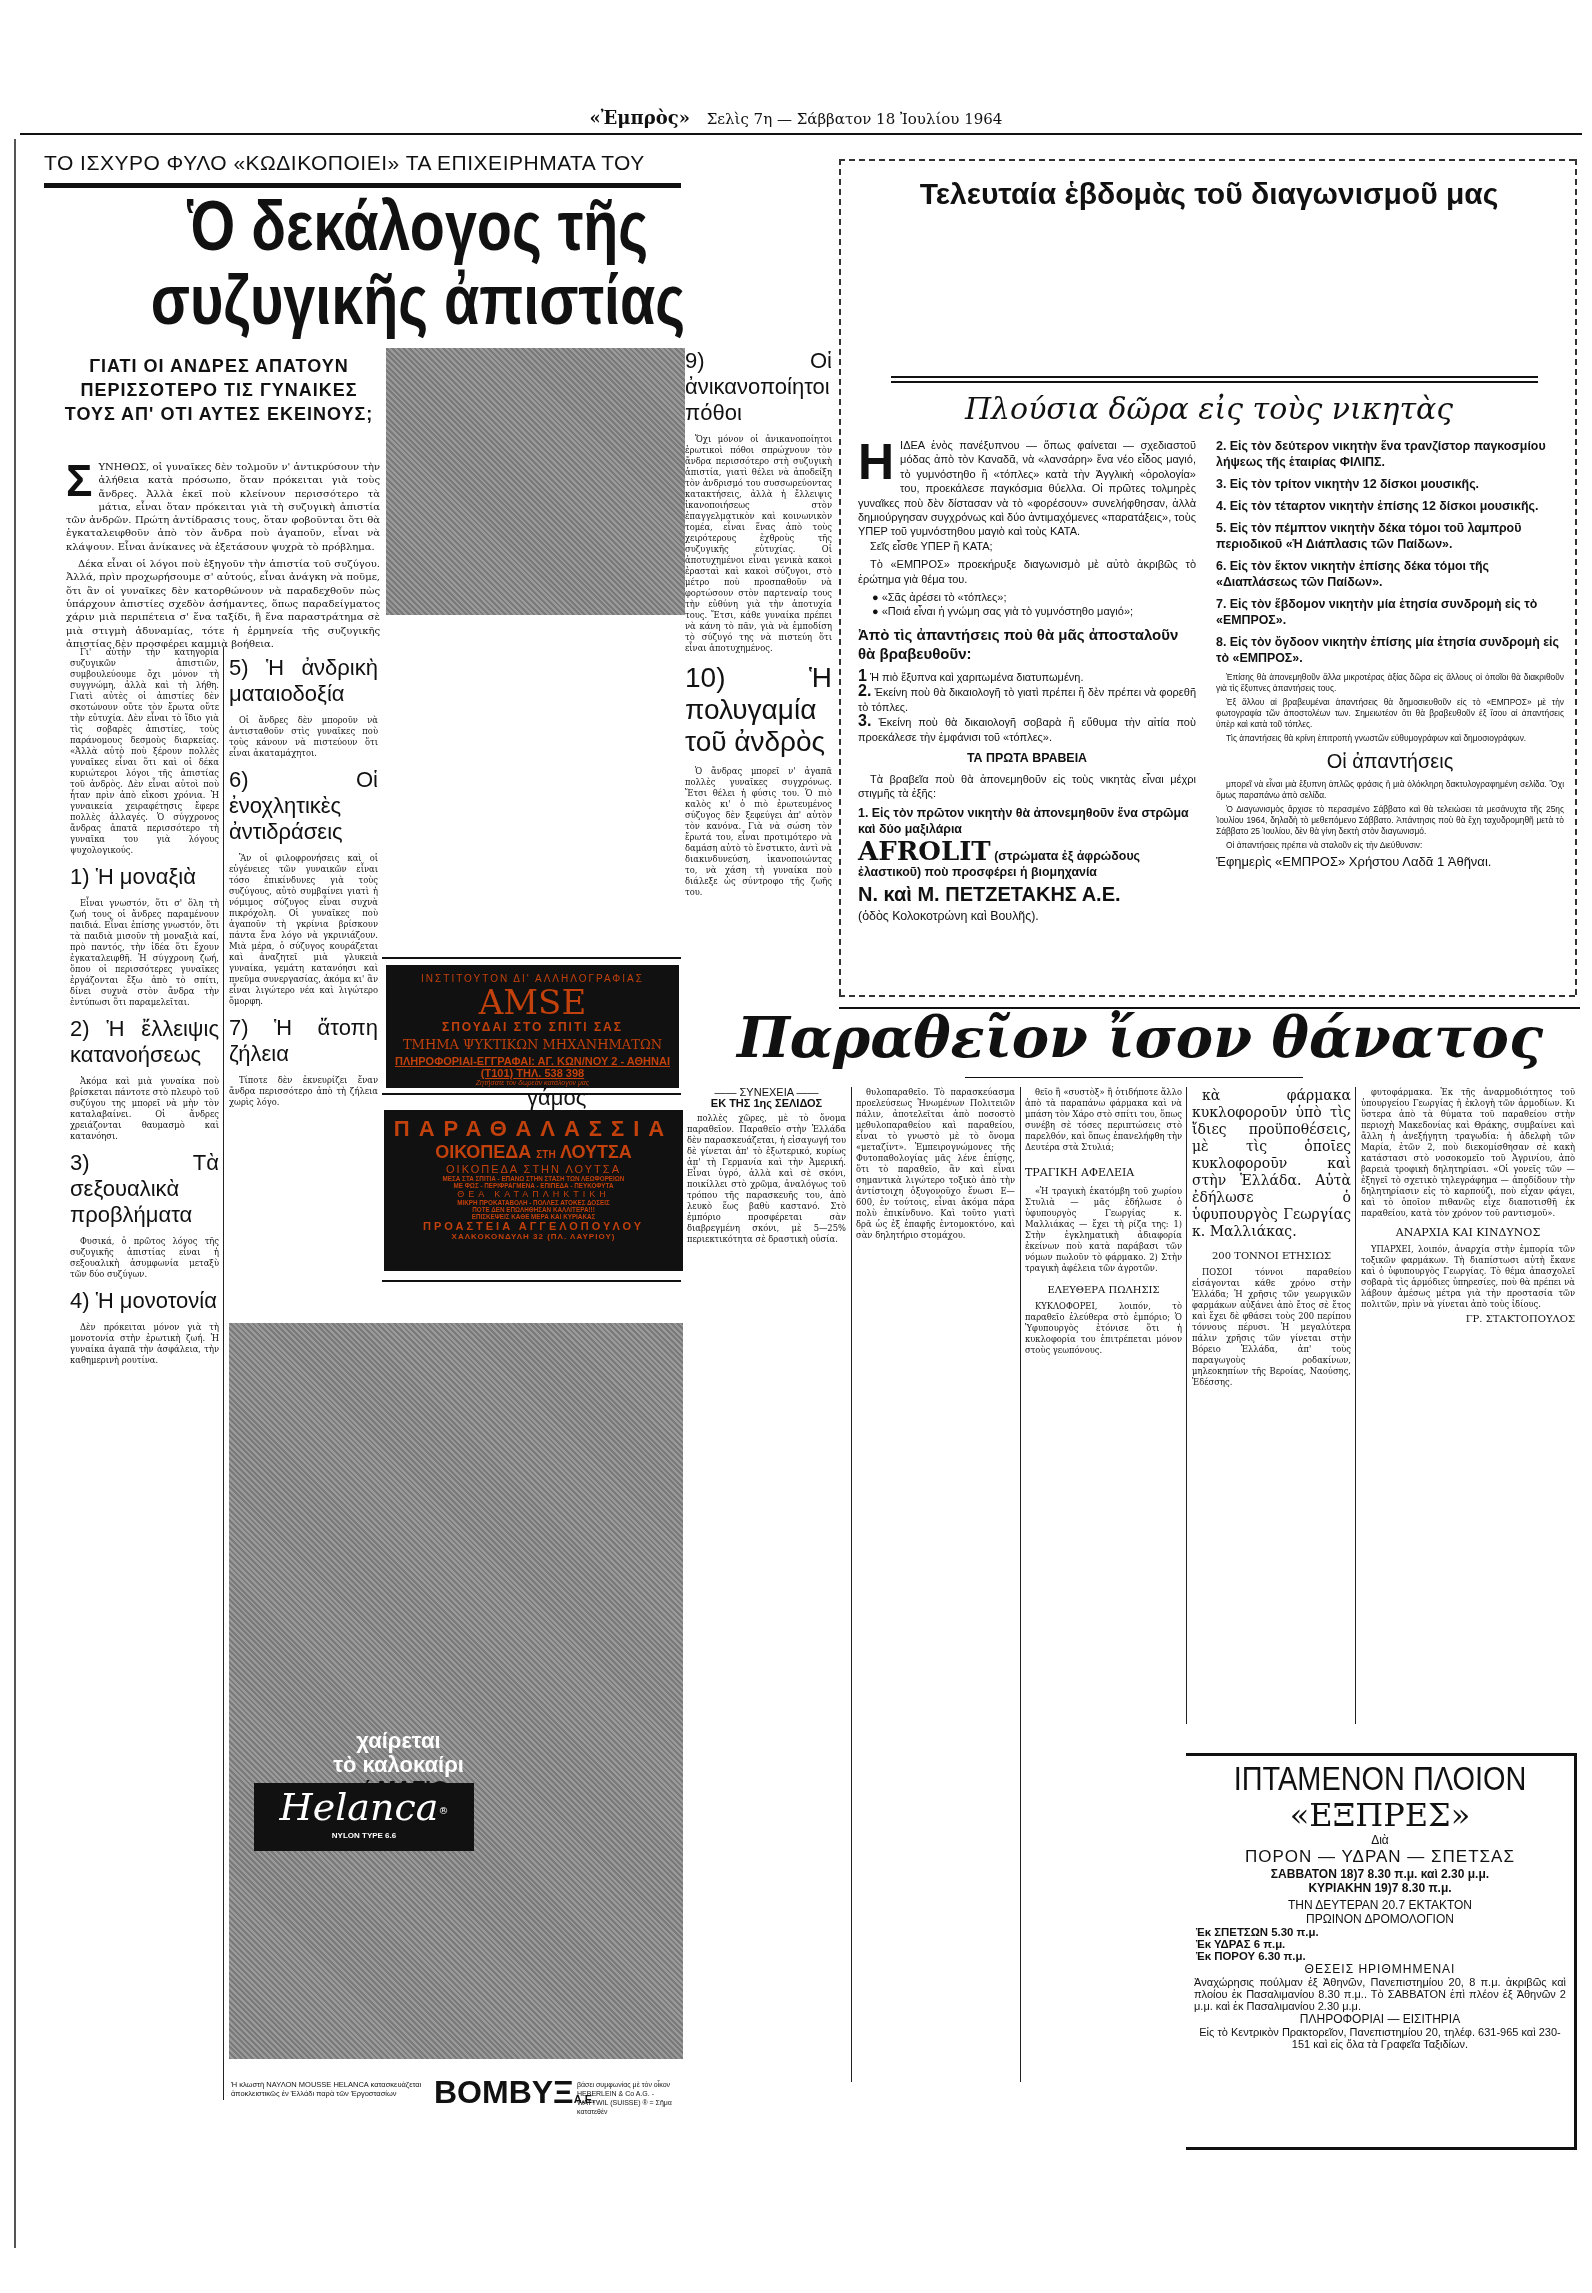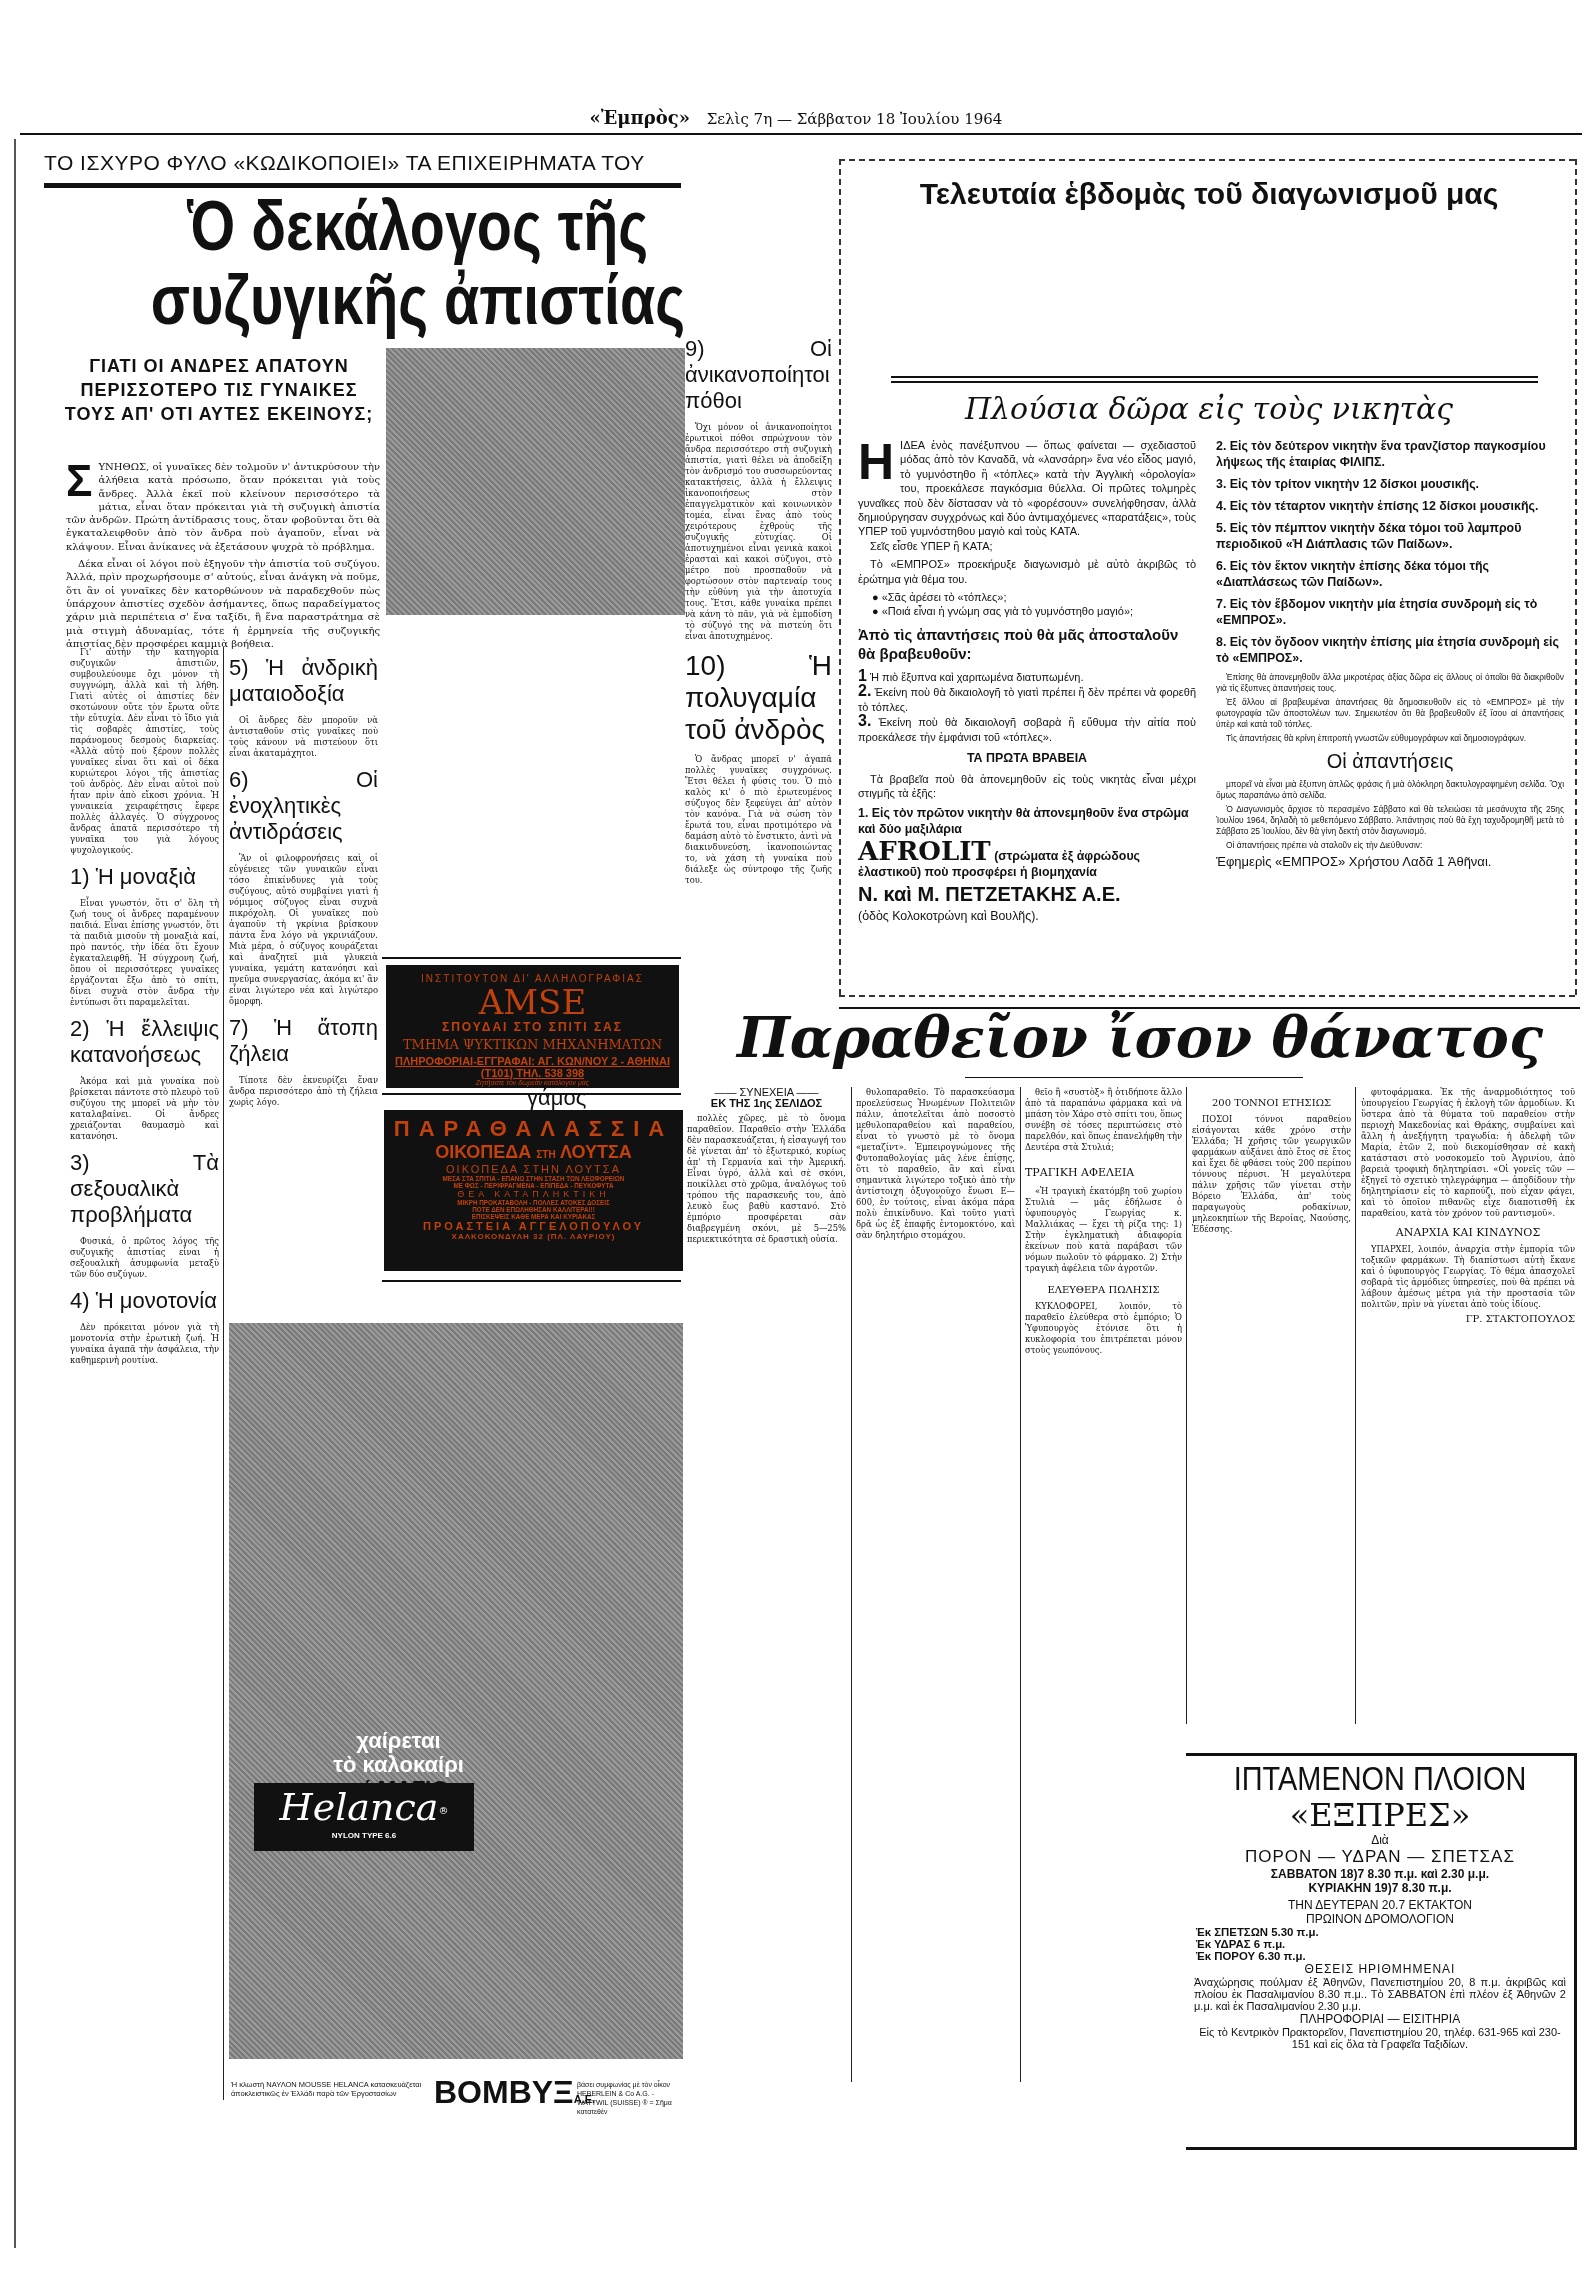--- a/index.html
+++ b/index.html
@@ -75,21 +75,21 @@
   <p>Ἂν οἱ φιλοφρονήσεις καὶ οἱ εὐγένειες τῶν γυναικῶν εἶναι τόσο ἐπικίνδυνες γιὰ τοὺς συζύγους, αὐτὸ συμβαίνει γιατὶ ἡ νόμιμος σύζυγος εἶναι συχνὰ πικρόχολη. Οἱ γυναῖκες ποὺ ἀγαποῦν τὴ γκρίνια βρίσκουν πάντα ἕνα λόγο νὰ γκρινιάζουν. Μιὰ μέρα, ὁ σύζυγος κουράζεται καὶ ἀναζητεῖ μιὰ γλυκειὰ γυναίκα, γεμάτη κατανόησι καὶ πνεῦμα συνεργασίας, ἀκόμα κι' ἂν εἶναι λιγώτερο νέα καὶ λιγώτερο ὄμορφη.</p>
   <div class="sec">7) Ἡ ἄτοπη ζήλεια</div>
   <p>Τίποτε δὲν ἐκνευρίζει ἕναν ἄνδρα περισσότερο ἀπὸ τὴ ζήλεια χωρὶς λόγο.</p>
 </div>
 
 <div class="abs small" style="top:1025px;left:527px;width:149px;">
   <div class="sec">8) Ὁ ἀναγκαστικὸς γάμος</div>
   <p>Οἱ ἄνδρες ποὺ ὑποχρεώθηκαν νὰ παντρευτοῦν, γιατὶ μιὰ νέα περίμενε δικό τους παιδί, σπάνια φτάνουν στὴν εὐτυχία.</p>
 </div>
 
-<div class="abs small" style="top:328px;left:685px;width:147px;">
+<div class="abs small" style="top:340px;left:685px;width:147px;">
   <div class="sec">9) Οἱ ἀνικανοποίητοι πόθοι</div>
   <p>Ὄχι μόνον οἱ ἀνικανοποίητοι ἐρωτικοὶ πόθοι σπρώχνουν τὸν ἄνδρα περισσότερο στὴ συζυγικὴ ἀπιστία, γιατὶ θέλει νὰ ἀποδείξη τὸν ἀνδρισμό του συσσωρεύοντας κατακτήσεις, ἀλλὰ ἡ ἔλλειψις ἱκανοποιήσεως στὸν ἐπαγγελματικὸν καὶ κοινωνικὸν τομέα, εἶναι ἕνας ἀπὸ τοὺς χειρότερους ἐχθροὺς τῆς συζυγικῆς εὐτυχίας. Οἱ ἀποτυχημένοι εἶναι γενικὰ κακοὶ ἐρασταὶ καὶ κακοὶ σύζυγοι, στὸ μέτρο ποὺ προσπαθοῦν νὰ φορτώσουν στὸν παρτεναίρ τους τὴν εὐθύνη γιὰ τὴν ἀποτυχία τους. Ἔτσι, κάθε γυναίκα πρέπει νὰ κάνη τὸ πᾶν, γιὰ νὰ ἐμποδίση τὸ σύζυγό της νὰ πιστεύη ὅτι εἶναι ἀποτυχημένος.</p>
   <div class="sec" style="font-size:28px;line-height:32px;">10) Ἡ πολυγαμία τοῦ ἀνδρὸς</div>
   <p>Ὁ ἄνδρας μπορεῖ ν' ἀγαπᾶ πολλὲς γυναῖκες συγχρόνως. Ἔτσι θέλει ἡ φύσις του. Ὁ πιὸ καλὸς κι' ὁ πιὸ ἐρωτευμένος σύζυγος δὲν ξεφεύγει ἀπ' αὐτὸν τὸν κανόνα. Γιὰ νὰ σώση τὸν ἔρωτά του, εἶναι προτιμότερο νὰ δαμάση αὐτὸ τὸ ἔνστικτο, ἀντὶ νὰ διακινδυνεύση, ἱκανοποιώντας το, νὰ χάση τὴ γυναίκα ποὺ διάλεξε ὡς σύντροφο τῆς ζωῆς του.</p>
 </div>
 
 <div class="dash-h" style="top:159px;left:839px;width:736px;"></div>
 <div class="dash-h" style="top:995px;left:839px;width:736px;"></div>
 <div class="dash-v" style="top:159px;left:839px;height:836px;"></div>
 <div class="dash-v" style="top:159px;left:1575px;height:836px;"></div>
@@ -164,20 +164,21 @@
 <div class="col-sep" style="top:1087px;left:1020px;height:995px;"></div>
 <div class="abs small" style="top:1087px;left:1025px;width:157px;">
   <p>θεῖο ἢ «συστὸξ» ἢ ὁτιδήποτε ἄλλο ἀπὸ τὰ παραπάνω φάρμακα καὶ νὰ μπάση τὸν Χάρο στὸ σπίτι του, ὅπως συνέβη σὲ τόσες περιπτώσεις στὸ παρελθόν, καὶ ὅπως ἐπανελήφθη τὴν Δευτέρα στὰ Στυλιά;</p>
   <div style="text-align:left;font-size:11px;margin:14px 0 8px;">ΤΡΑΓΙΚΗ ΑΦΕΛΕΙΑ</div>
   <p>«Ἡ τραγικὴ ἑκατόμβη τοῦ χωρίου Στυλιὰ — μᾶς ἐδήλωσε ὁ ὑφυπουργὸς Γεωργίας κ. Μαλλιάκας — ἔχει τὴ ρίζα της: 1) Στὴν ἐγκληματικὴ ἀδιαφορία ἐκείνων ποὺ κατὰ παράβασι τῶν νόμων πωλοῦν τὸ φάρμακο. 2) Στὴν τραγικὴ ἀφέλεια τῶν ἀγροτῶν.</p>
   <div style="text-align:center;font-size:10px;margin:10px 0 6px;">ΕΛΕΥΘΕΡΑ ΠΩΛΗΣΙΣ</div>
   <p>ΚΥΚΛΟΦΟΡΕΙ, λοιπόν, τὸ παραθεῖο ἐλεύθερα στὸ ἐμπόριο; Ὁ Ὑφυπουργὸς ἐτόνισε ὅτι ἡ κυκλοφορία του ἐπιτρέπεται μόνον στοὺς γεωπόνους.</p>
 </div>
 <div class="col-sep" style="top:1087px;left:1186px;height:637px;"></div>
 <div class="abs small" style="top:1087px;left:1192px;width:159px;">
+  <p style="font-size:14px;line-height:17px;">κὰ φάρμακα κυκλοφοροῦν ὑπὸ τὶς ἴδιες προϋποθέσεις, μὲ τὶς ὁποῖες κυκλοφοροῦν καὶ στὴν Ἑλλάδα. Αὐτὰ ἐδήλωσε ὁ ὑφυπουργὸς Γεωργίας κ. Μαλλιάκας.</p>
   <div style="text-align:center;font-size:10px;margin:10px 0 6px;">200 ΤΟΝΝΟΙ ΕΤΗΣΙΩΣ</div>
   <p>ΠΟΣΟΙ τόννοι παραθείου εἰσάγονται κάθε χρόνο στὴν Ἑλλάδα; Ἡ χρῆσις τῶν γεωργικῶν φαρμάκων αὐξάνει ἀπὸ ἔτος σὲ ἔτος καὶ ἔχει δὲ φθάσει τοὺς 200 περίπου τόννους πέρυσι. Ἡ μεγαλύτερα πάλιν χρῆσις τῶν γίνεται στὴν Βόρειο Ἑλλάδα, ἀπ' τοὺς παραγωγοὺς ροδακίνων, μηλεοκηπίων τῆς Βεροίας, Ναούσης, Ἐδέσσης.</p>
 </div>
 <div class="col-sep" style="top:1087px;left:1355px;height:637px;"></div>
 <div class="abs small" style="top:1087px;left:1361px;width:214px;">
   <p>φυτοφάρμακα. Ἐκ τῆς ἀναρμοδιότητος τοῦ ὑπουργείου Γεωργίας ἡ ἐκλογὴ τῶν ἀρμοδίων. Κι ὕστερα ἀπὸ τὰ θύματα τοῦ παραθείου στὴν περιοχὴ Μακεδονίας καὶ Θράκης, συμβαίνει καὶ ἄλλη ἡ ἀνεξήγητη τραγωδία: ἡ ἀδελφὴ τῶν Μαρία, ἐτῶν 2, ποὺ διεκομίσθησαν σὲ κακὴ κατάστασι στὸ νοσοκομεῖο τοῦ Ἀγρινίου, ἀπὸ βαρειὰ τροφικὴ δηλητηρίασι. «Οἱ γονεῖς τῶν — ἐξηγεῖ τὸ σχετικὸ τηλεγράφημα — ἀποδίδουν τὴν δηλητηρίασιν εἰς τὸ καρπούζι, ποὺ εἶχαν φάγει, καὶ τὸ ὁποῖον πιθανῶς εἶχε διαποτισθῆ ἐκ παραθείου, κατὰ τὸν χρόνον τοῦ ραντισμοῦ».</p>
   <div style="text-align:center;font-size:11px;margin:8px 0 6px;">ΑΝΑΡΧΙΑ ΚΑΙ ΚΙΝΔΥΝΟΣ</div>
   <p>ΥΠΑΡΧΕΙ, λοιπόν, ἀναρχία στὴν ἐμπορία τῶν τοξικῶν φαρμάκων. Τὴ διαπίστωσι αὐτὴ ἔκανε καὶ ὁ ὑφυπουργὸς Γεωργίας. Τὸ θέμα ἀπασχολεῖ σοβαρὰ τὶς ἁρμόδιες ὑπηρεσίες, ποὺ θὰ πρέπει νὰ λάβουν ἀμέσως μέτρα γιὰ τὴν προστασία τῶν πολιτῶν, πρὶν νὰ γίνεται ἀπὸ τοὺς ἰδίους.</p>
   <div style="text-align:right;font-size:10px;">ΓΡ. ΣΤΑΚΤΟΠΟΥΛΟΣ</div>
 </div>

